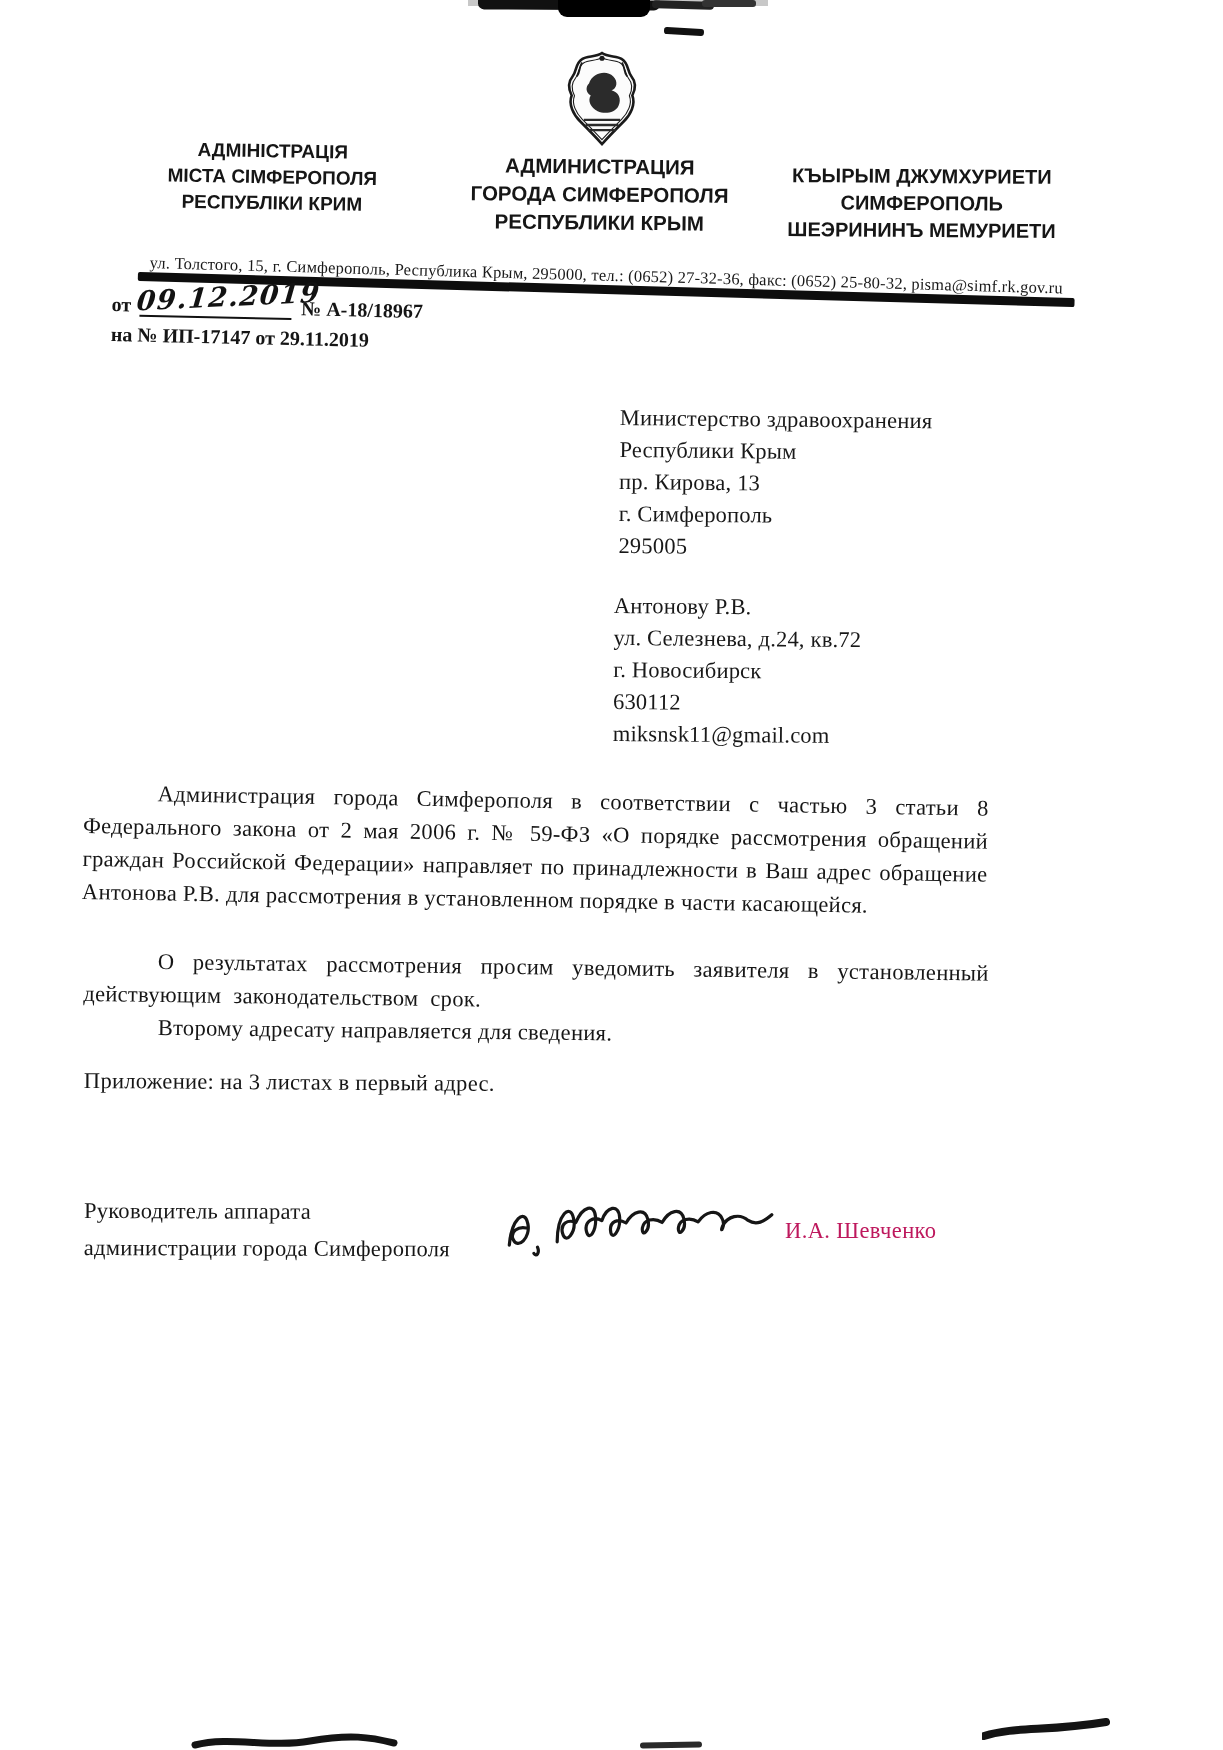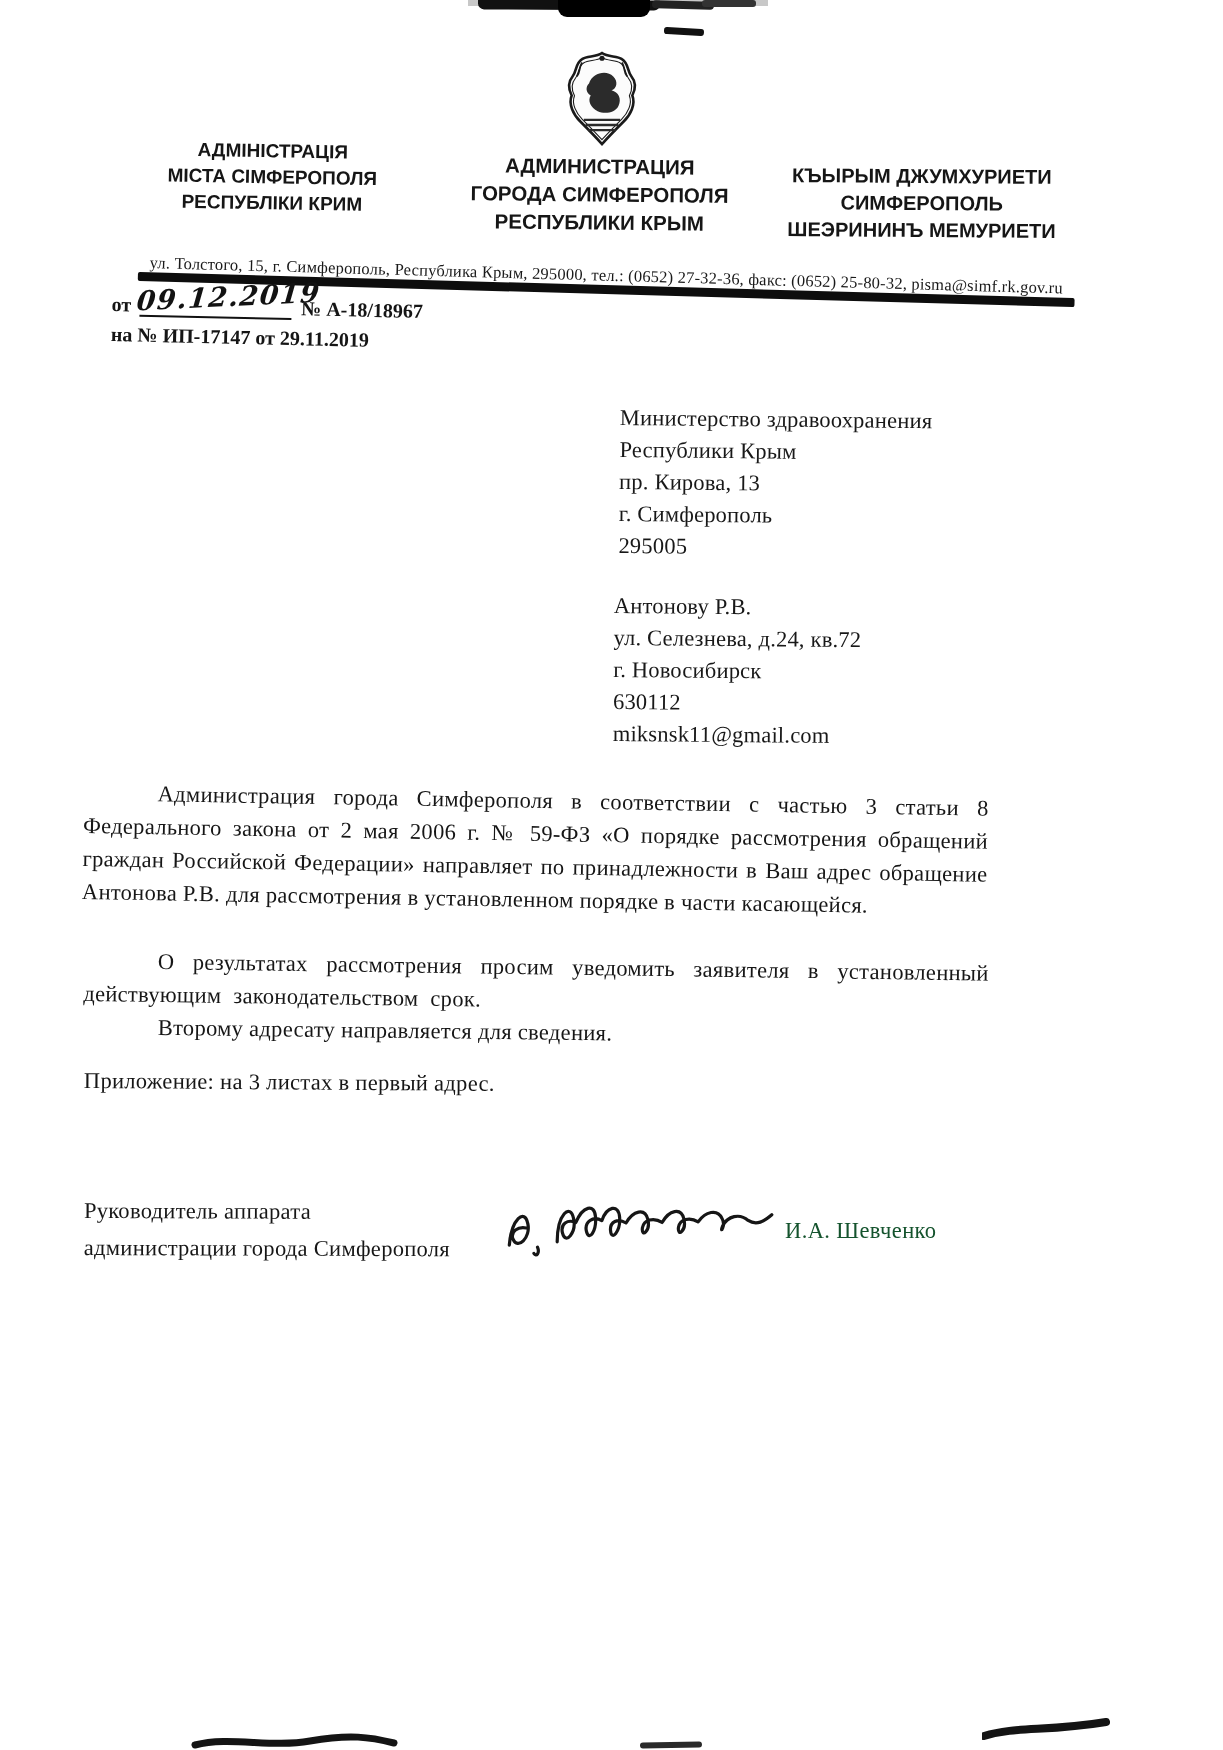--- a/index.html
+++ b/index.html
@@ -81,21 +81,21 @@
     transform-origin: left top;
   }
   .para-1 { top: 776px; transform: rotate(1deg); }
   .para-2 { top: 944px; transform: rotate(.8deg); word-spacing: 6px; }
   .para-3 { top: 1010px; transform: rotate(.7deg); text-align: left; }
   .attachment { position: absolute; left: 84px; top: 1068px; font-size: 22.5px; letter-spacing: .3px; transform: rotate(.4deg); transform-origin: left top; color: #161616; }
 
   
   .sig-position { position: absolute; left: 84px; top: 1192px; font-size: 22.5px; line-height: 37px; letter-spacing: .3px; transform: rotate(.2deg); transform-origin: left top; color: #161616; }
   .signature-svg { position: absolute; left: 500px; top: 1178px; transform: rotate(-4deg); }
-  .sig-name { position: absolute; left: 785px; top: 1218px; font-size: 22.5px; letter-spacing: .4px; color: #14532d; }
+  .sig-name { position: absolute; left: 785px; top: 1218px; font-size: 22.5px; letter-spacing: .4px; color: #be185d; }
 </style>
 </head>
 <body>
 
 <div class="page">
 
   <div class="artifact art-top-0"></div>
   <div class="artifact art-top-1"></div>
   <div class="artifact art-top-2"></div>
   <div class="artifact art-top-3"></div>

